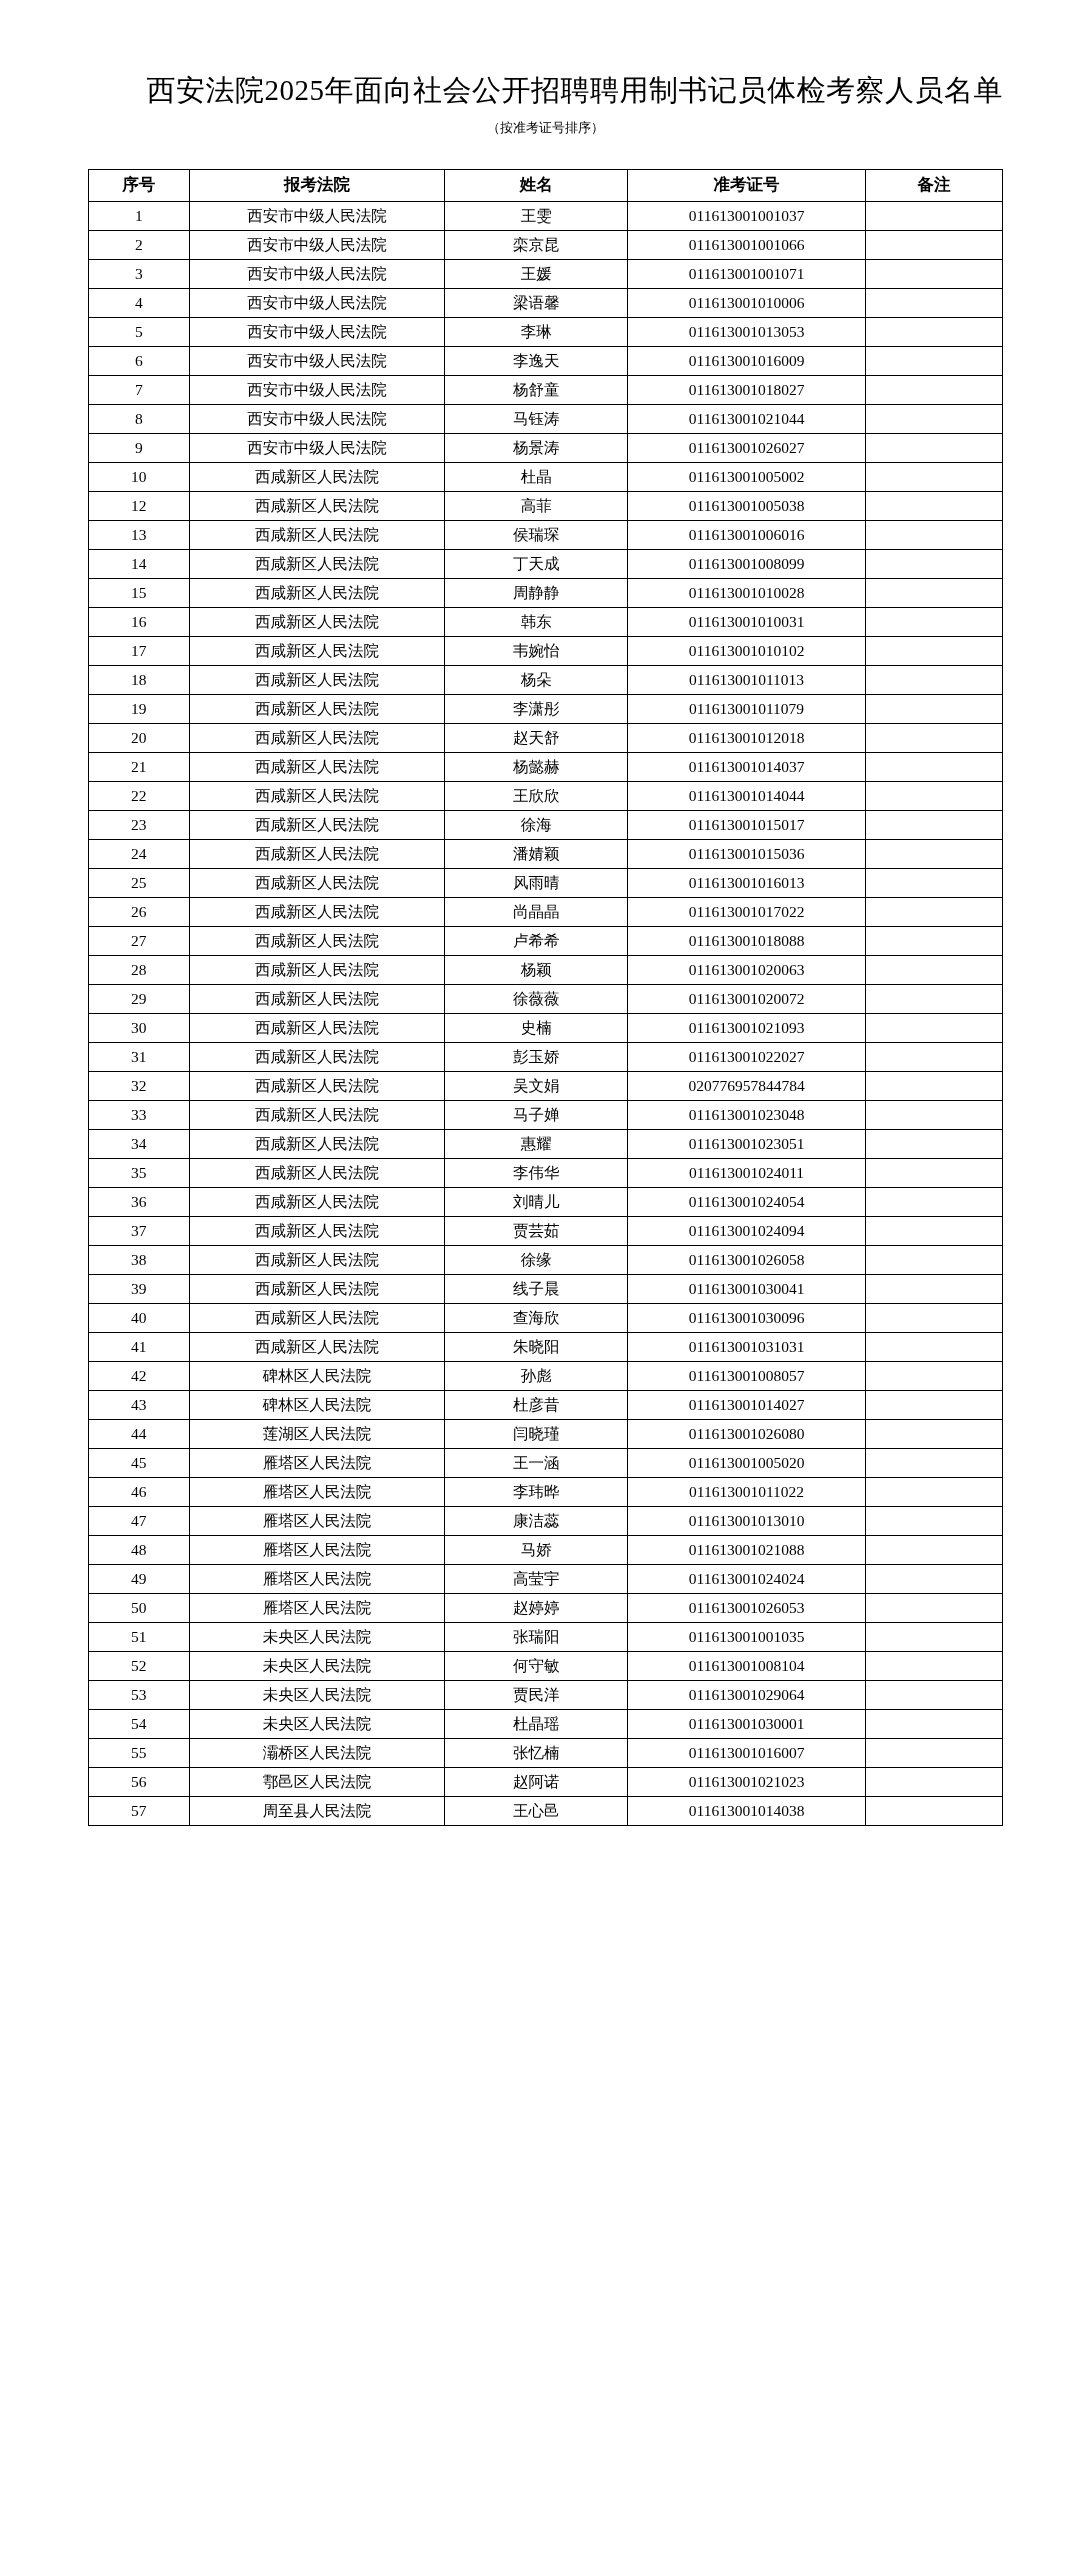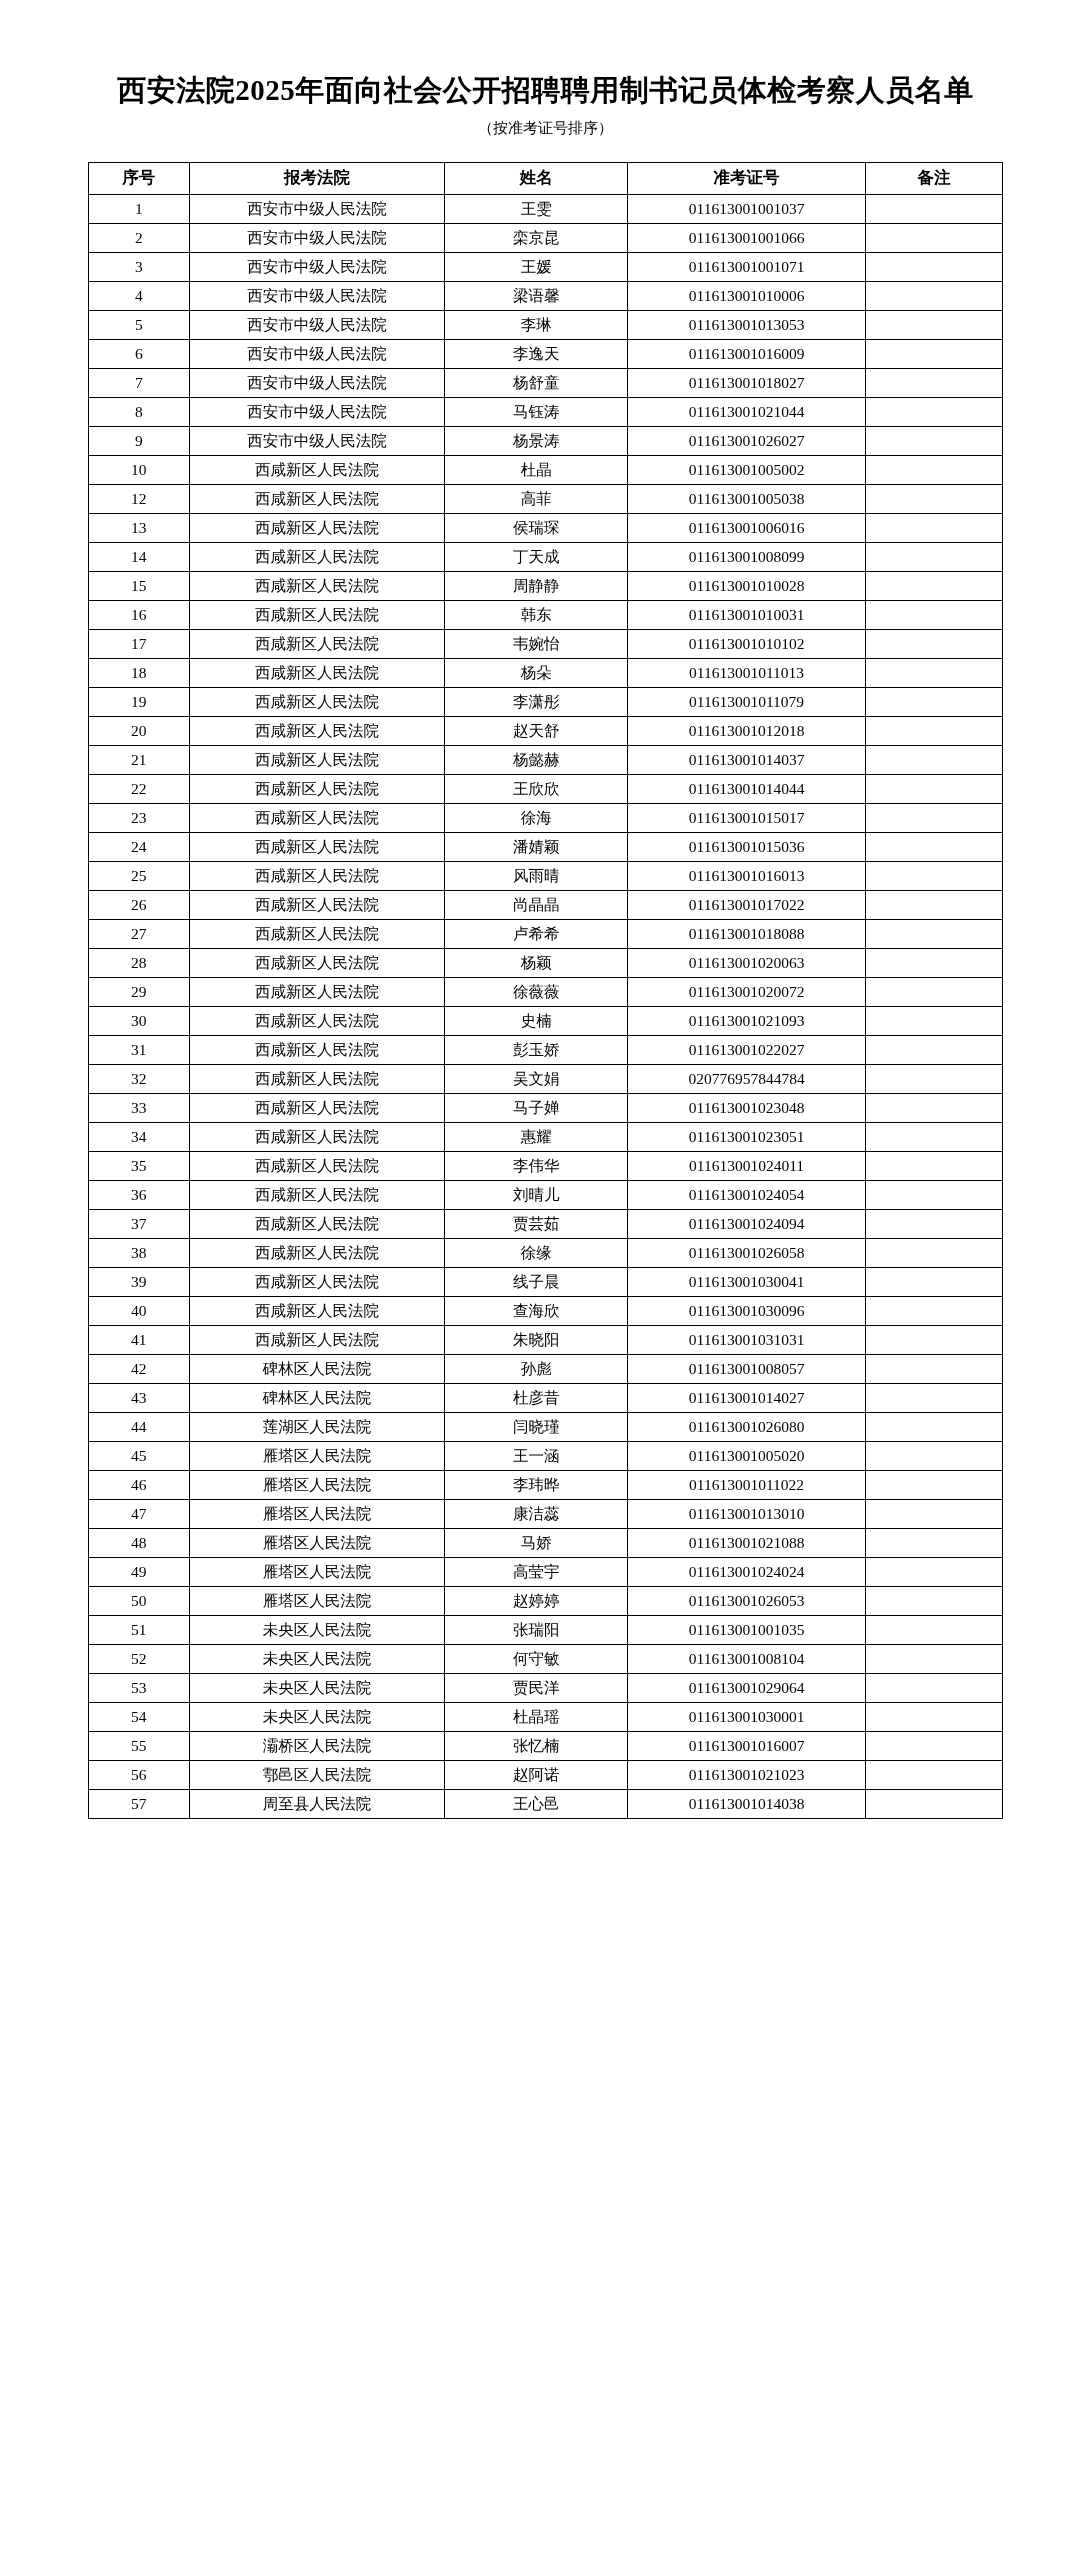--- a/index.html
+++ b/index.html
@@ -12,32 +12,32 @@
     color: #000000;
   }
   .page {
     width: 1091px;
     min-height: 2666px;
     box-sizing: border-box;
     padding: 72px 88px 62px 88px;
     background: #ffffff;
   }
   .doc-title {
-    text-align: center;
+    text-align: right;
     font-size: 29px;
-    font-weight: bold;
+    font-weight: normal;
     letter-spacing: 0.5px;
     line-height: 1.3;
     margin: 0 0 9.3px 0;
   }
   .doc-subtitle {
     text-align: center;
-    font-size: 15px;
+    font-size: 13px;
     font-weight: normal;
-    margin: 0 0 24px 0;
+    margin: 0 0 32px 0;
   }
   table.roster {
     border-collapse: collapse;
     width: 100%;
     table-layout: fixed;
   }
   table.roster th,
   table.roster td {
     border: 1px solid #000000;
     text-align: center;

